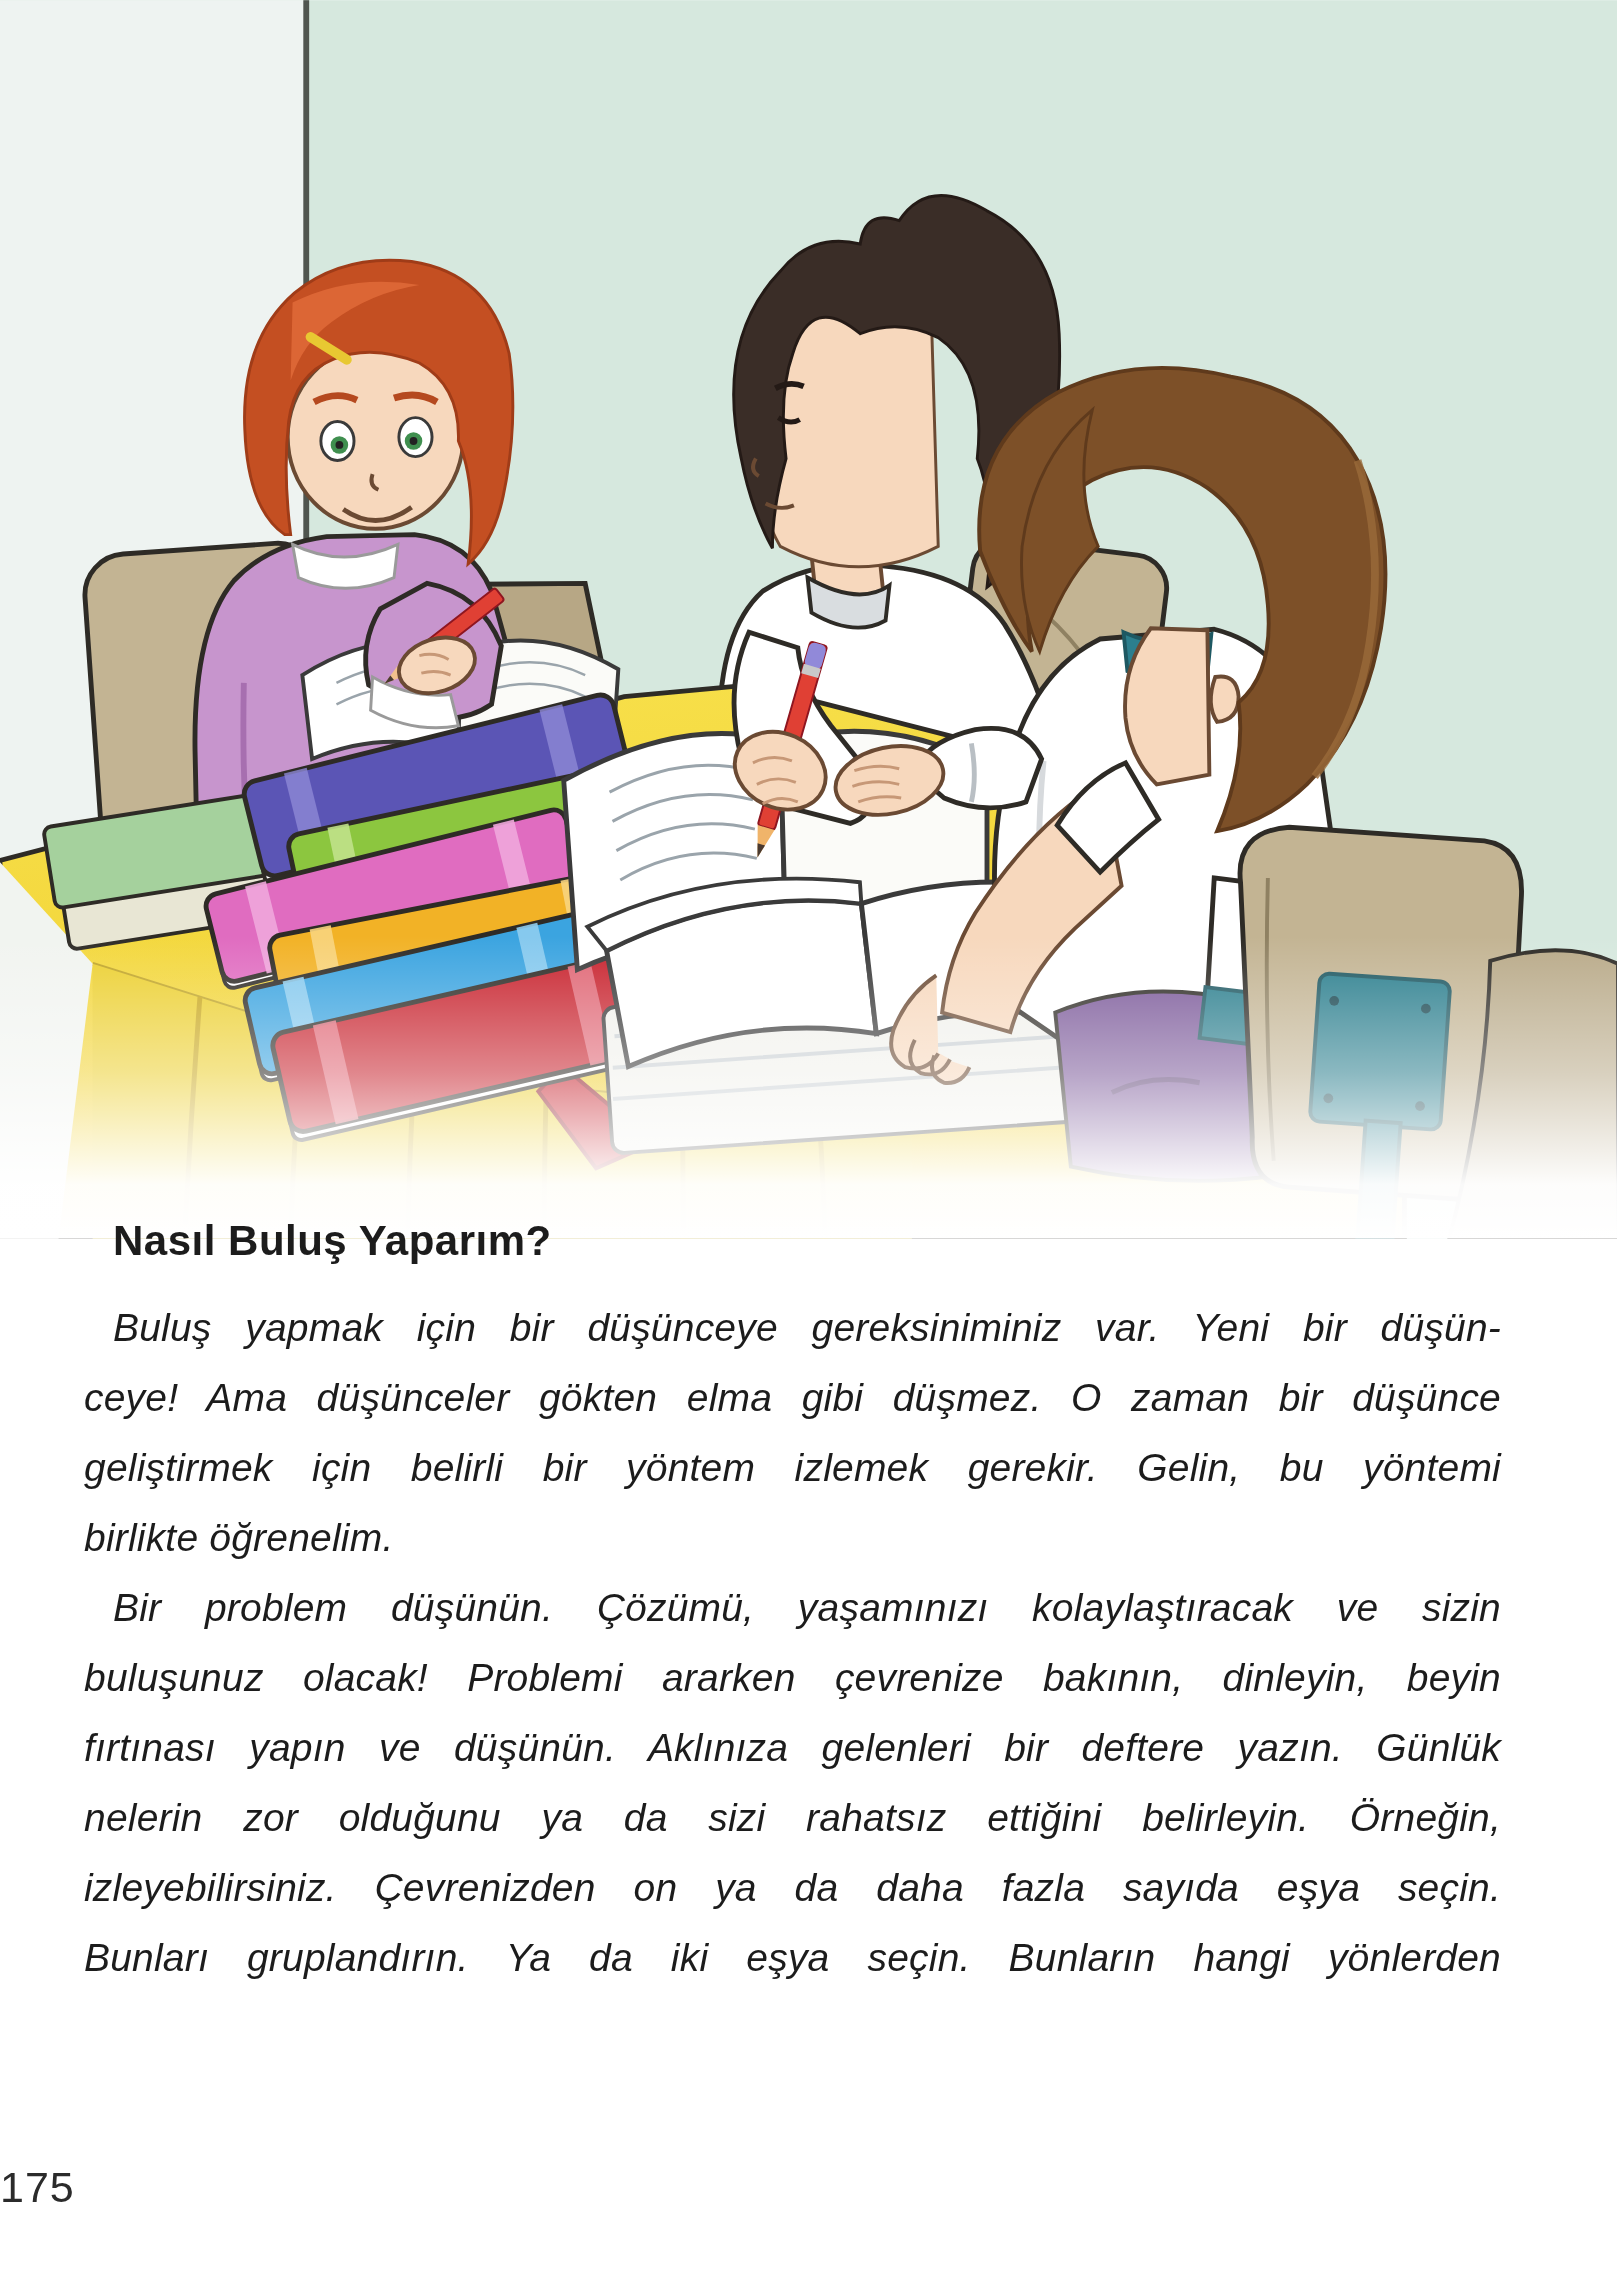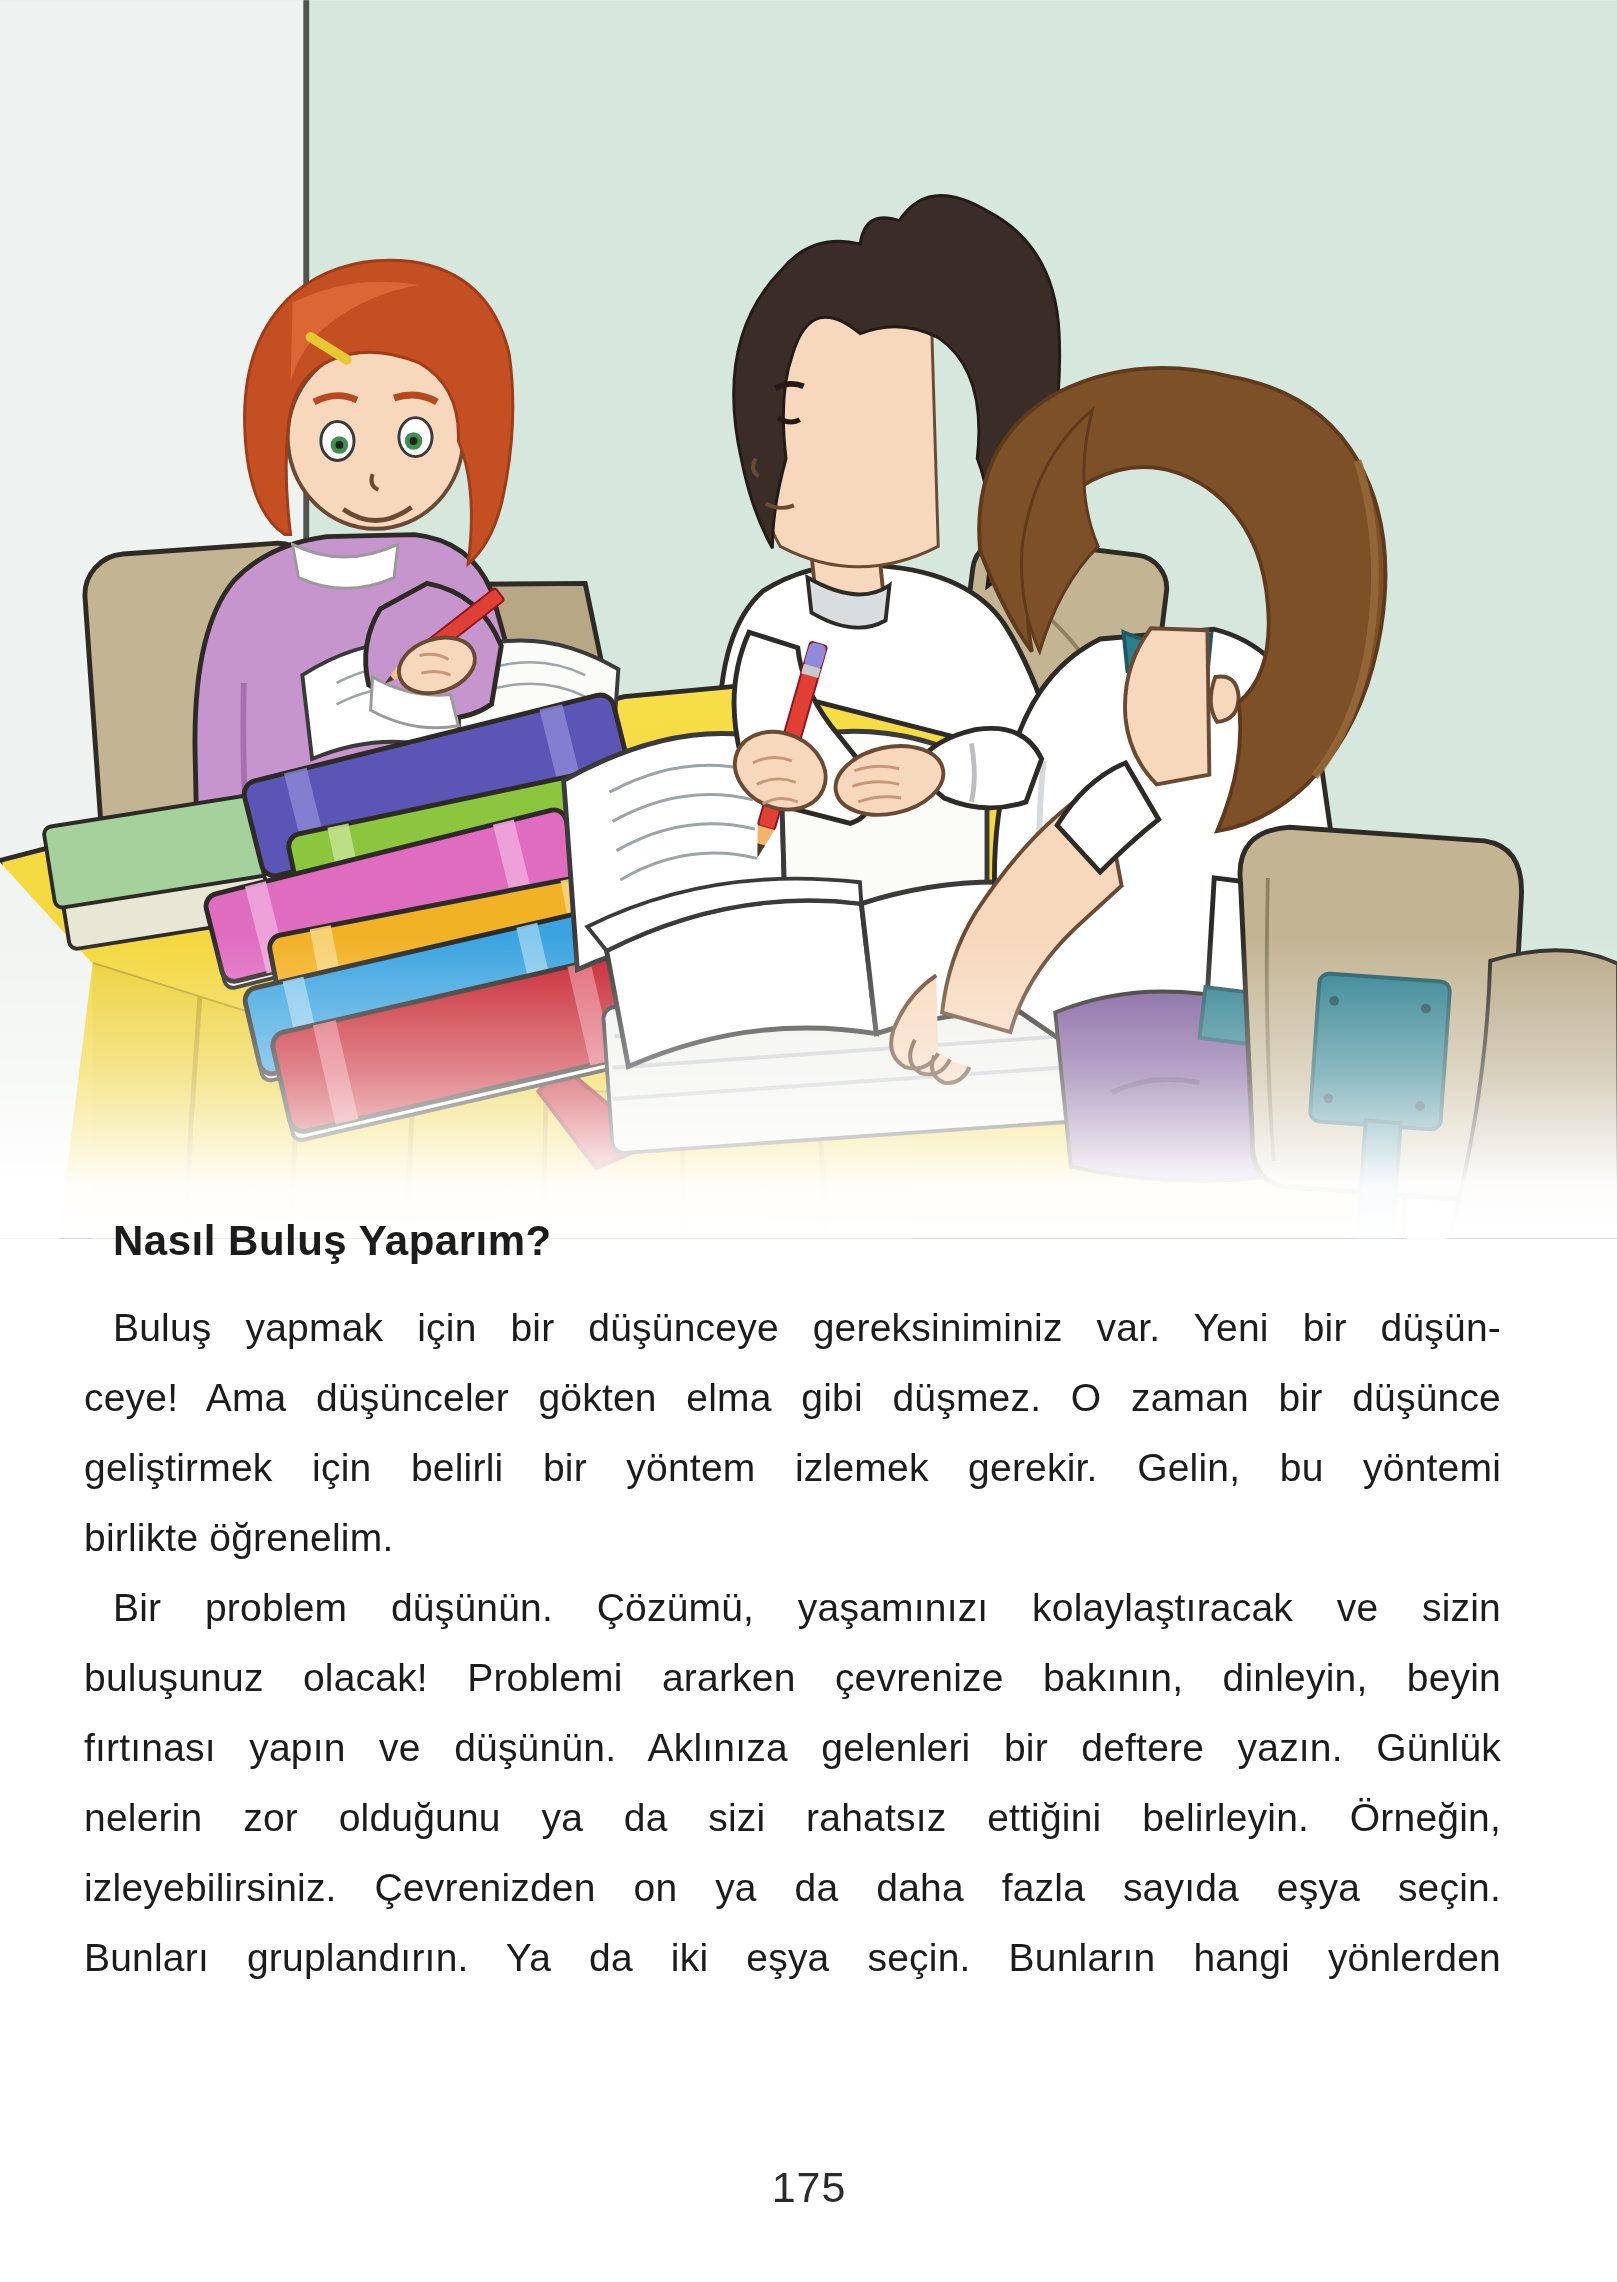--- a/index.html
+++ b/index.html
@@ -4,24 +4,24 @@
 <style>
   html,body{margin:0;padding:0;background:#ffffff;}
   .page{position:relative;width:1618px;height:2282px;background:#ffffff;overflow:hidden;
         font-family:"Liberation Sans",sans-serif;}
   .illustration{position:absolute;left:0;top:0;width:1618px;height:1239px;}
   .illustration svg{display:block;}
   .content{position:absolute;left:84px;top:1215px;width:1417px;color:#1c1c1c;}
   .title{font-size:42px;font-weight:700;letter-spacing:0.5px;padding-left:29px;
          line-height:51px;margin:0 0 27px 0;}
   .para{margin:0;}
-  .line{font-size:39px;line-height:70px;height:70px;white-space:nowrap;letter-spacing:0.2px;}
+  .line{font-size:39px;line-height:70px;height:70px;white-space:nowrap;letter-spacing:0.2px;font-style:italic;}
   .line.just{white-space:normal;text-align:justify;text-align-last:justify;}
   .line.indent{padding-left:29px;}
-  .pageno{position:absolute;left:0;right:0;top:2163px;text-align:center;
+  .pageno{position:absolute;left:0;right:0;top:2163px;text-align:left;
           font-size:43px;color:#2b2b2b;letter-spacing:1px;}
 </style>
 </head>
 <body>
 
 <div class="page">
 
   <div class="illustration">
   <svg viewBox="0 0 1659 1270" width="1618" height="1239" xmlns="http://www.w3.org/2000/svg">
     <defs>

